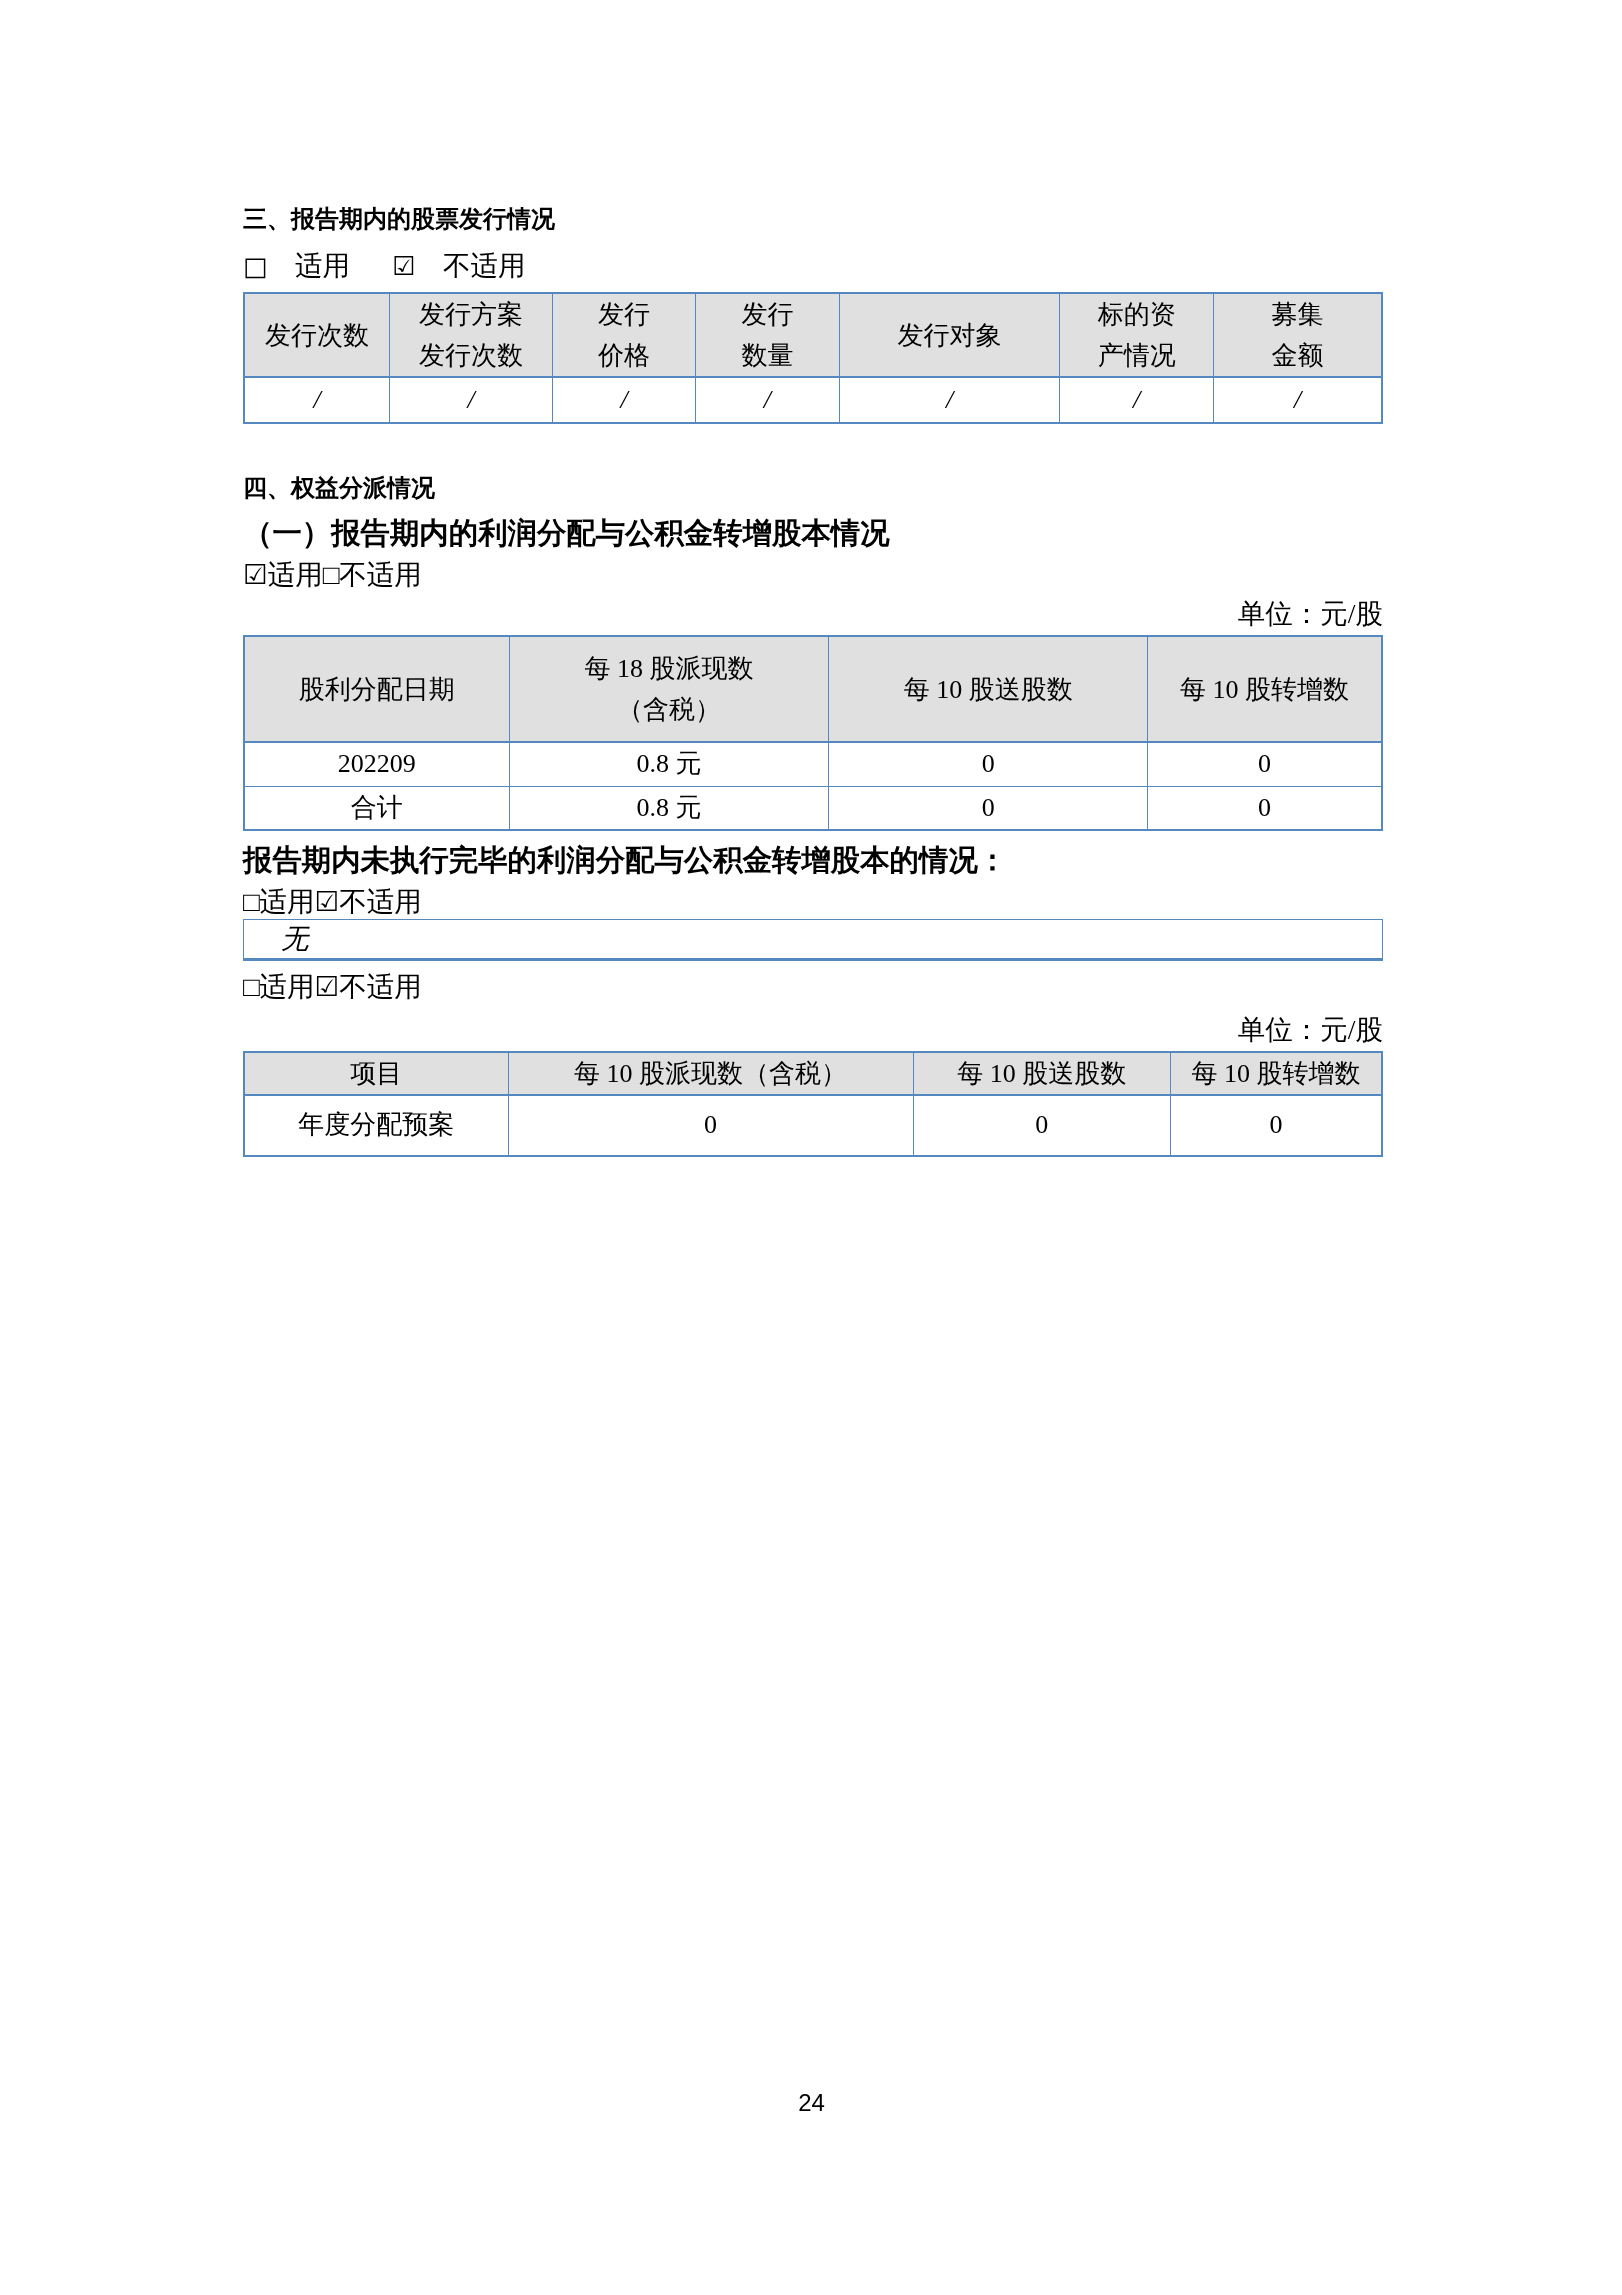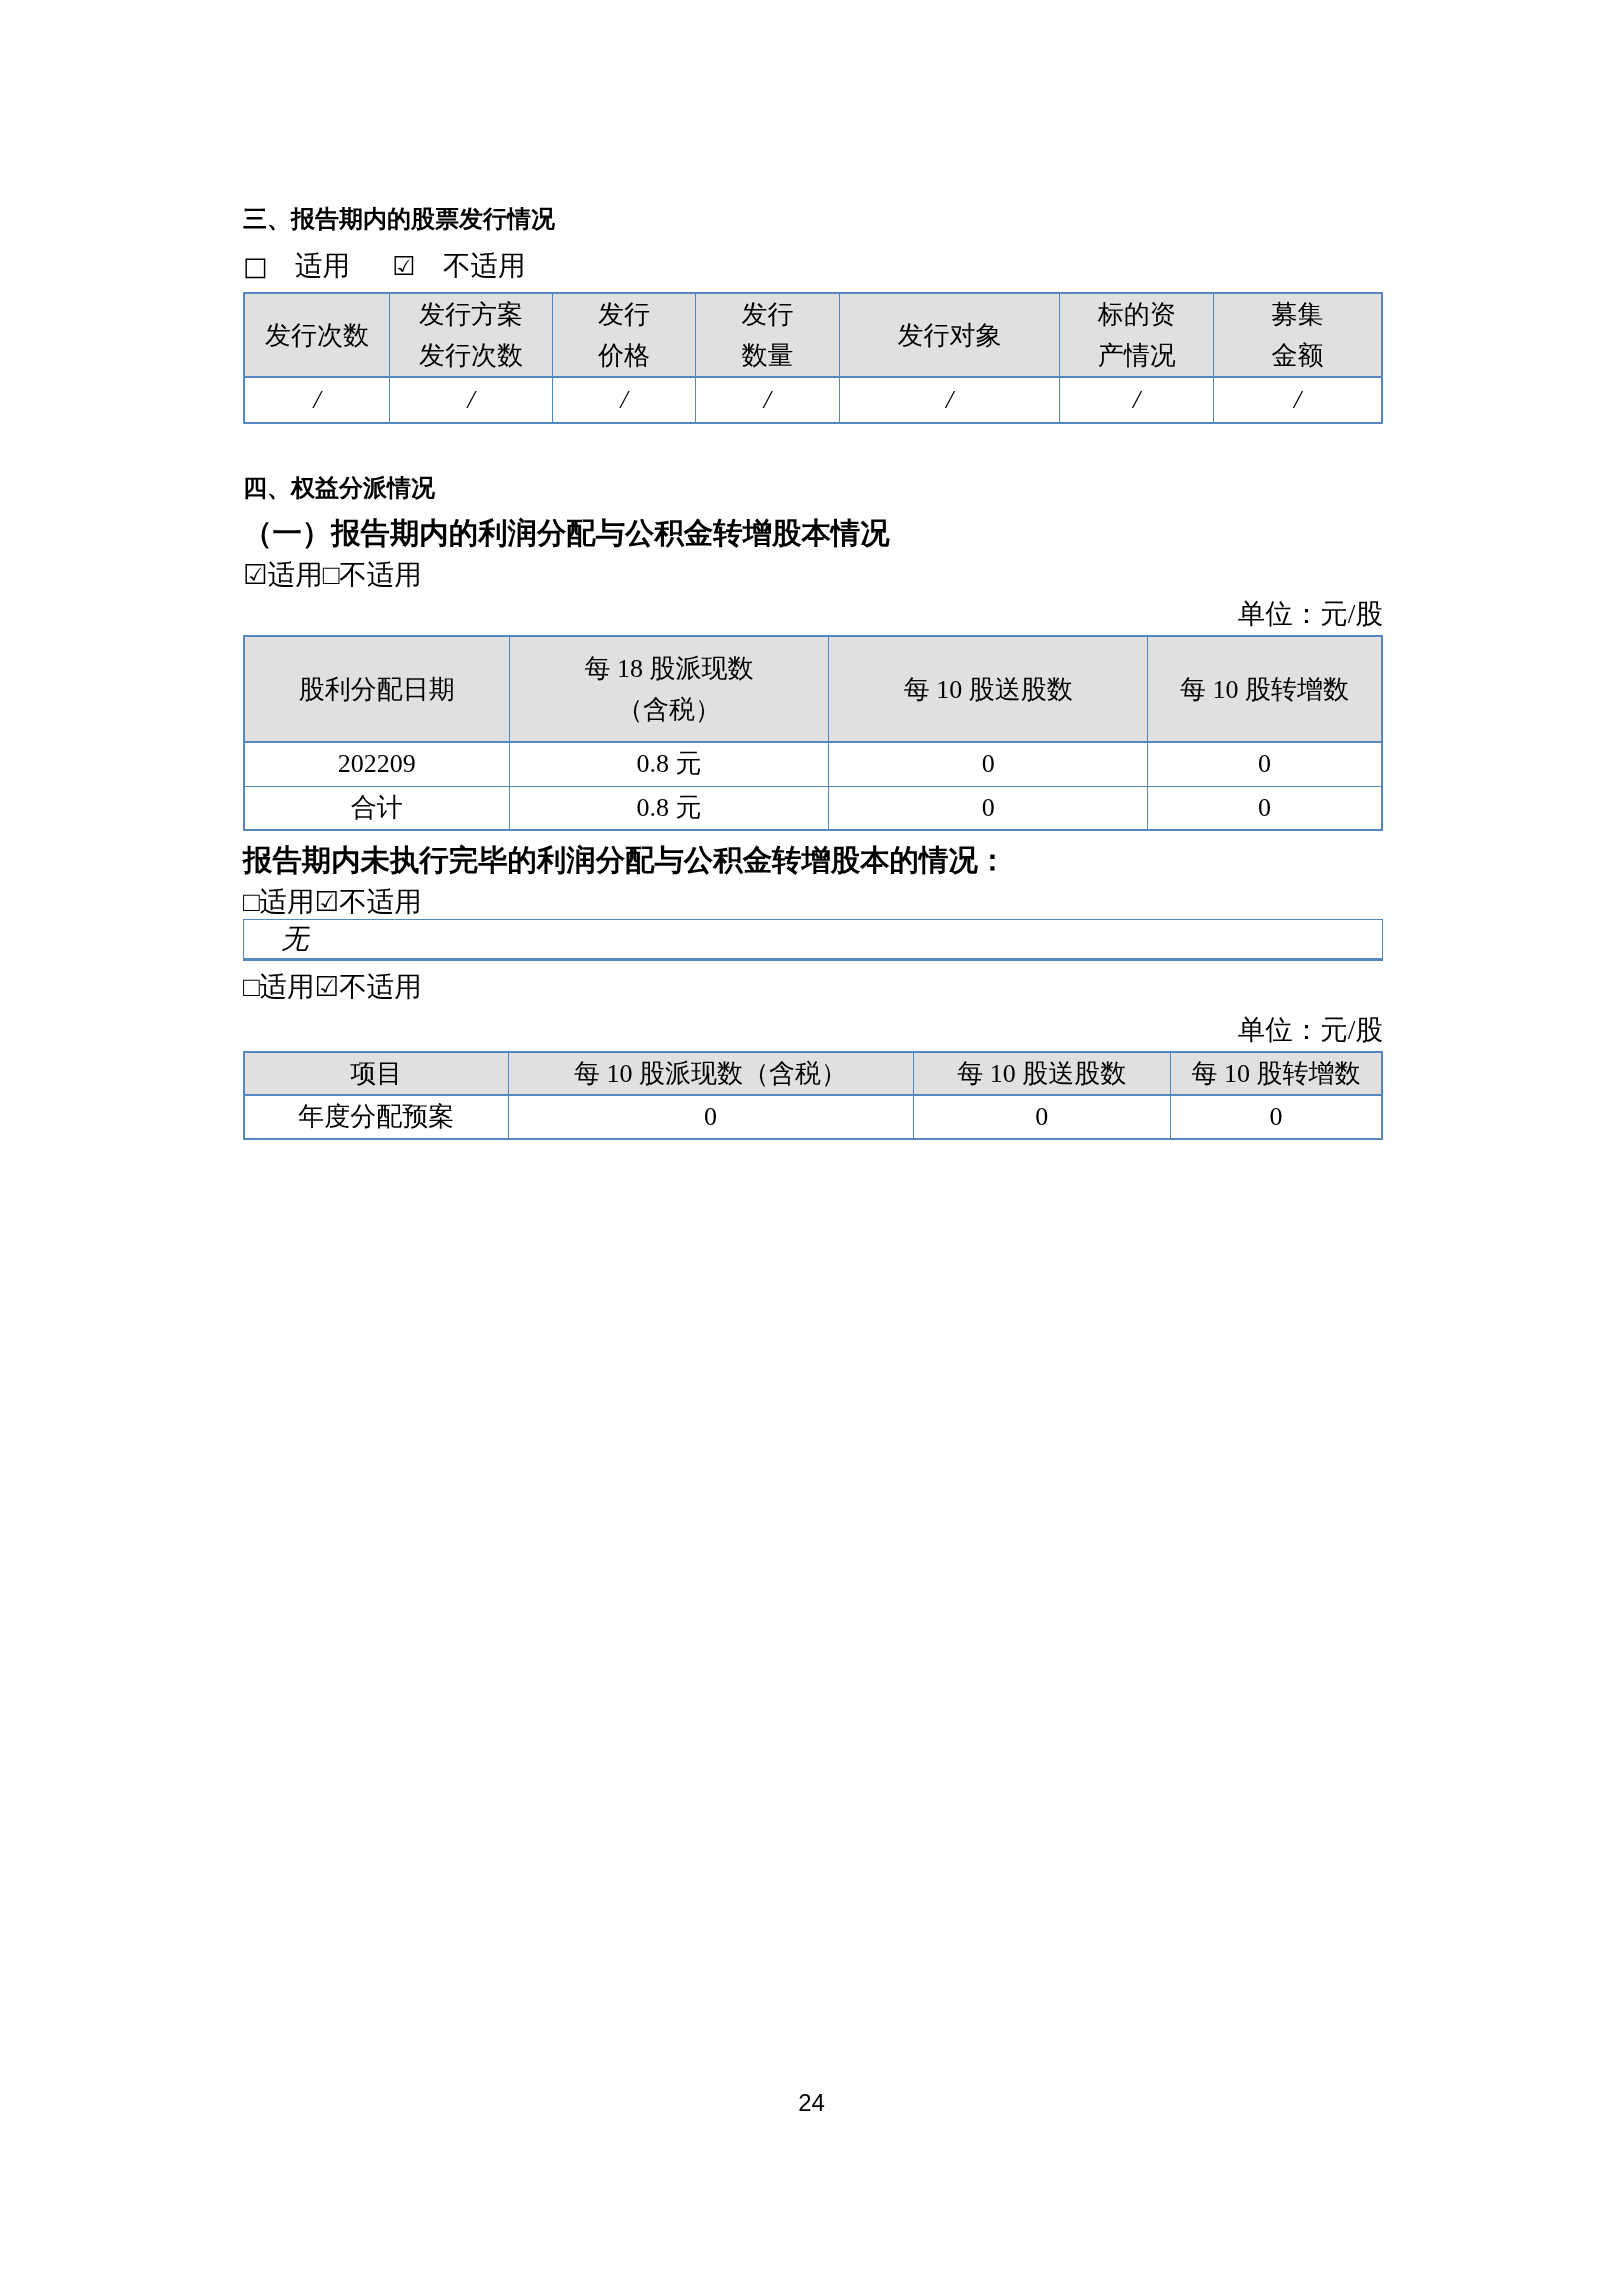--- a/index.html
+++ b/index.html
@@ -57,21 +57,21 @@
     overflow:hidden;
   }
   table.t thead tr{border-bottom:2.6px solid var(--blue);}
   table.t thead th{background:var(--hdr-gray);line-height:41px;}
   table.t tbody td{line-height:1.25;}
   .t1 thead tr{height:82px;}
   .t1 tbody tr{height:46px;}
   .t2 thead tr{height:106px;}
   .t2 tbody tr{height:44px;}
   .t3 thead tr{height:42px;}
-  .t3 tbody tr{height:44px;}
+  .t3 tbody tr{height:61px;}
   .s4-heading{margin-top:47px;margin-bottom:10.5px;}
   .sub1-heading{margin-bottom:7.9px;}
   .sub1-check{margin-bottom:6.5px;}
   .note-heading{margin-top:11.8px;margin-bottom:7.9px;}
   .note-check{margin-bottom:1.3px;}
   .empty-box{
     border:1.3px solid var(--blue);
     border-bottom-width:3.3px;
     height:42px;
     display:flex;align-items:center;

